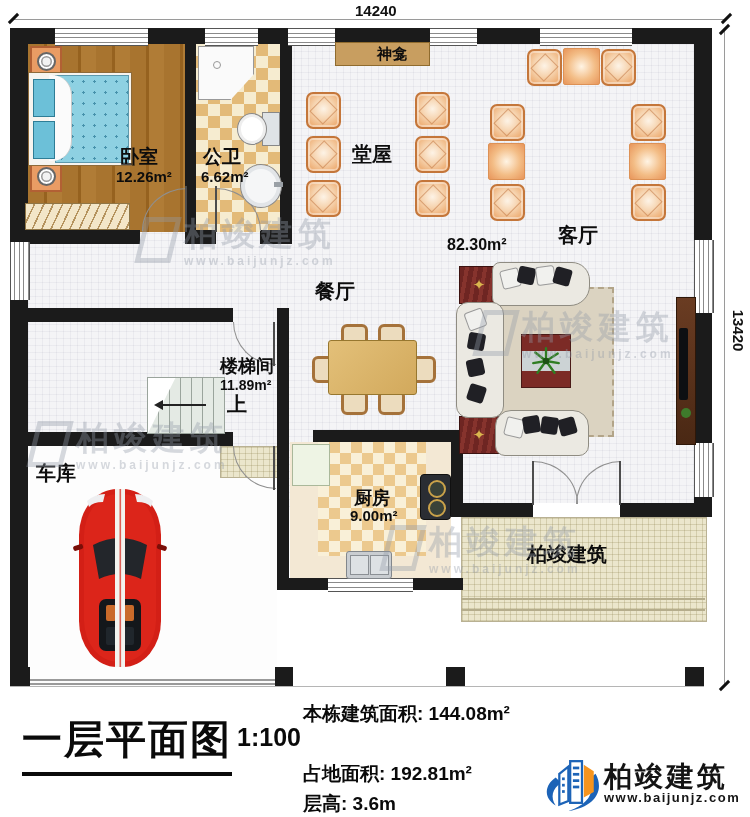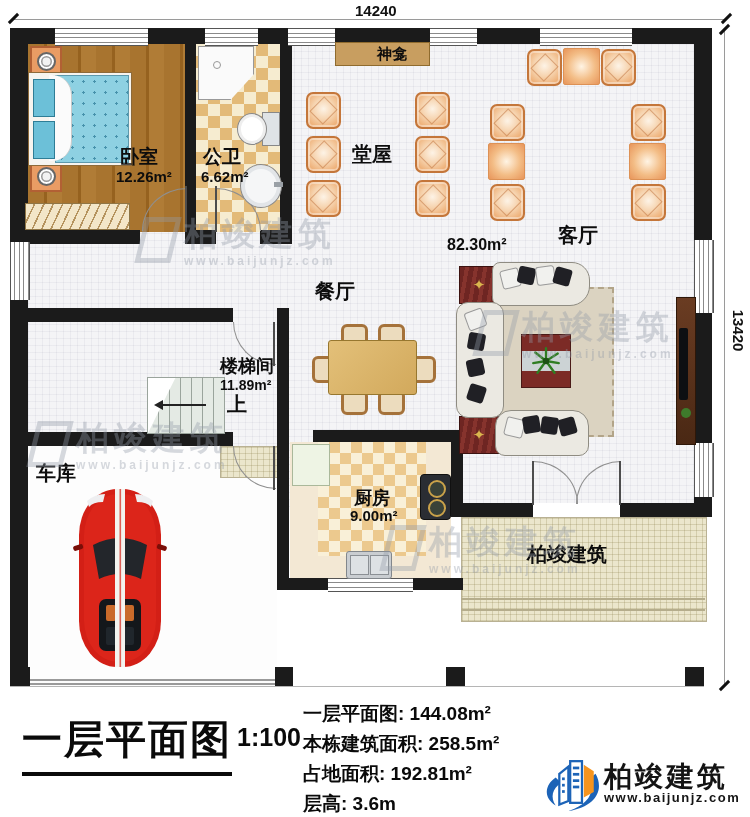--- a/index.html
+++ b/index.html
@@ -319,26 +319,22 @@
     <div class="wm-glyph"></div>
     <div>
         <div class="wm-name">柏竣建筑</div>
          <div class="wm-url">www.baijunjz.com</div>
       </div>
   </div>
 
   <div class="main-title" style="left:22px;top:712px;">一层平面图</div>
   <div class="scale-text" style="left:237px;top:723px;">1:100</div>
   <div class="stat-row" style="left:303px;top:701px;">
-    <span>一层平面图:</span>
+    <span>本栋建筑面积:</span>
     <span>144.08m²</span>
-  </div>
-  <div class="stat-row" style="left:303px;top:731px;">
-    <span>本栋建筑面积:</span>
-    <span>258.5m²</span>
   </div>
   <div class="stat-row" style="left:303px;top:761px;">
     <span>占地面积:</span>
     <span>192.81m²</span>
   </div>
   <div class="stat-row" style="left:303px;top:791px;">
     <span>层高:</span>
     <span>3.6m</span>
   </div>
 

